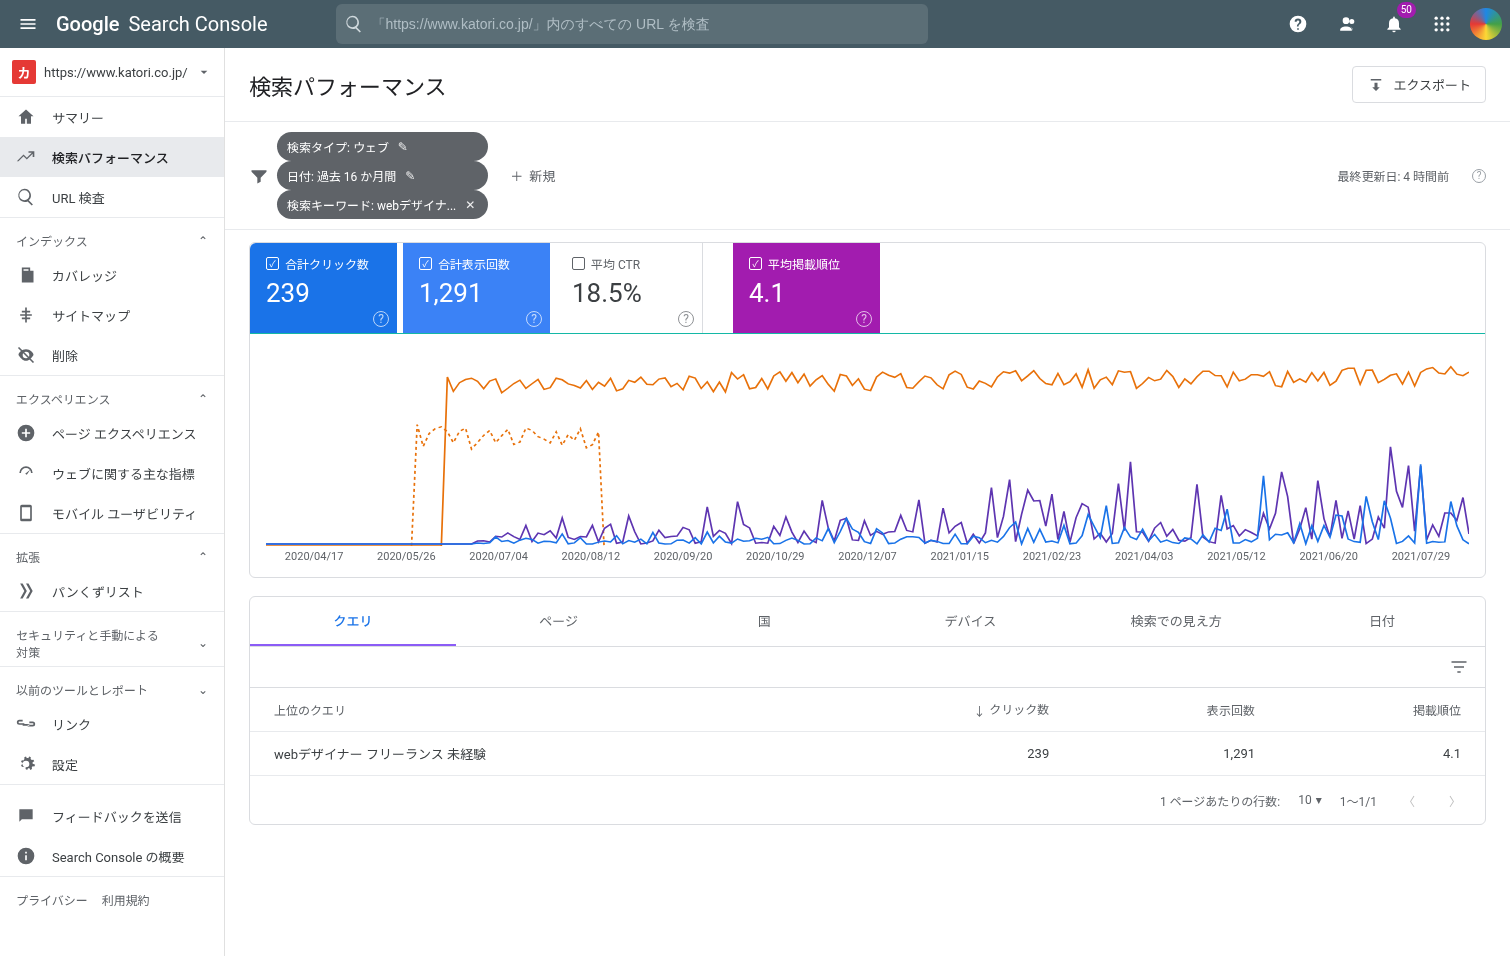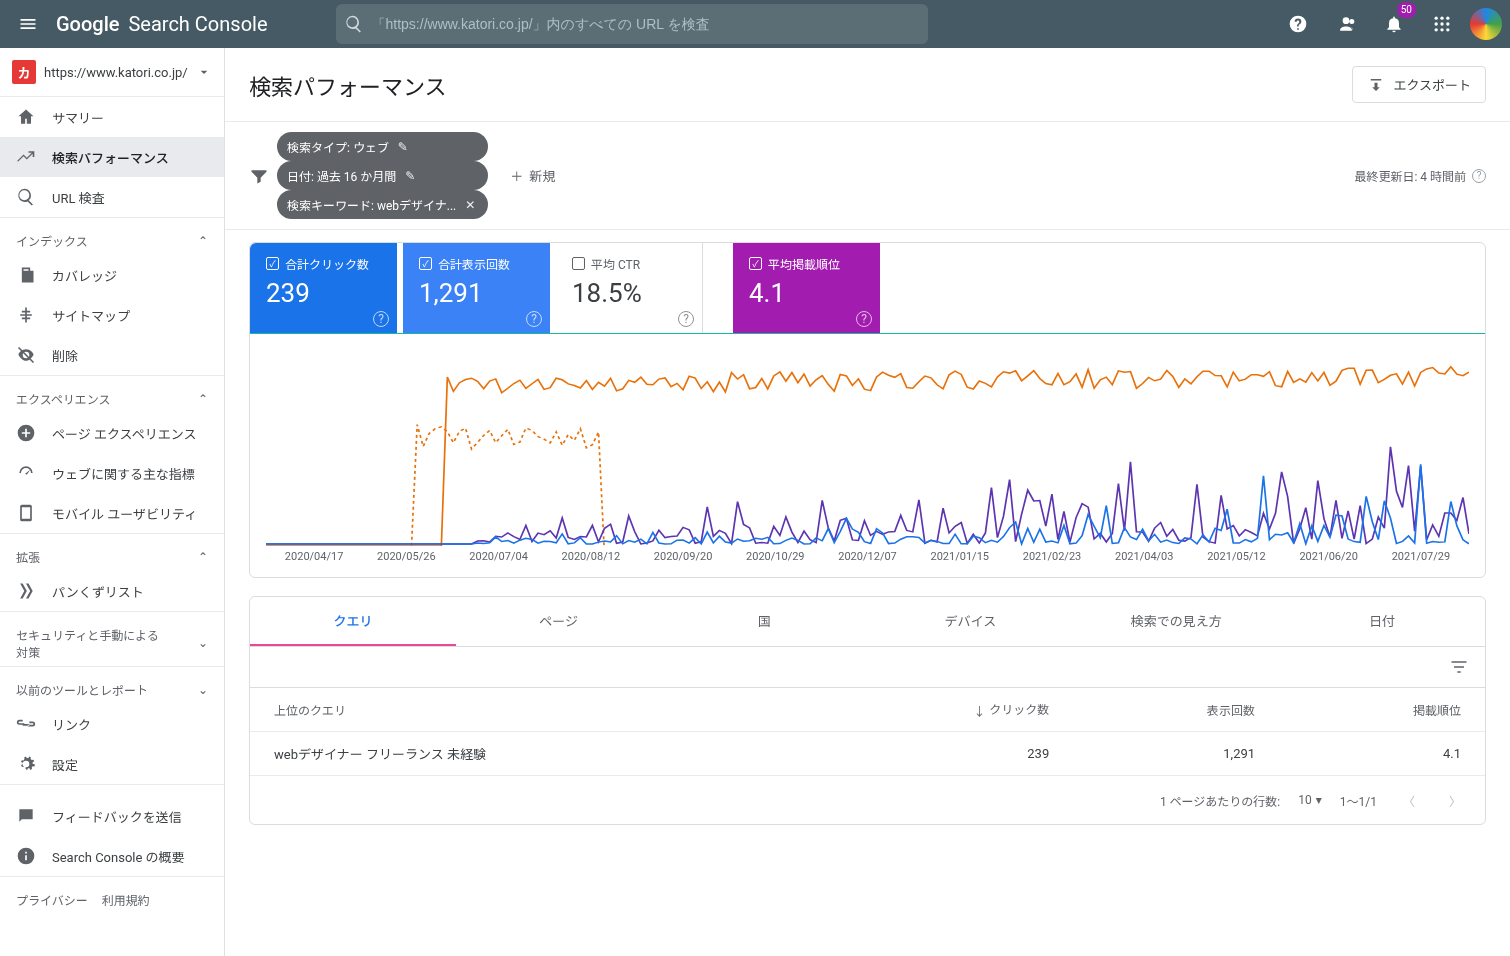--- a/index.html
+++ b/index.html
@@ -28,42 +28,42 @@
 .nav-sec { display:flex; align-items:center; justify-content:space-between; padding:14px 16px 6px; color:#5f6368; font-size:12px; border-top:1px solid #e8eaed; cursor:pointer; }
 .main { flex:1; overflow:auto; background:#fff; }
 .page-head { display:flex; align-items:center; justify-content:space-between; padding:18px 24px; border-bottom:1px solid #e8eaed; background:#fff; }
 .page-title { font-size:22px; font-weight:400; color:#202124; }
 .export-btn { display:flex; align-items:center; gap:8px; padding:8px 14px; border:1px solid #dadce0; border-radius:4px; background:#fff; cursor:pointer; color:#3c4043; font-size:13px; }
 .filters { display:flex; align-items:center; padding:10px 24px; border-bottom:1px solid #e8eaed; gap:8px; background:#fff; }
 .chip { display:flex; align-items:center; gap:6px; background:#5f6368; color:#fff; border-radius:16px; padding:6px 10px; font-size:12px; cursor:pointer; }
 .chip .xic, .chip .eic { width:16px; height:16px; display:flex; align-items:center; justify-content:center; opacity:0.9; }
 .addnew { display:flex; align-items:center; gap:6px; color:#5f6368; font-size:13px; padding:6px 8px; cursor:pointer; margin-left:6px; }
 .ffill { flex:1; }
-.lastupd { color:#5f6368; font-size:12px; display:flex; align-items:center; gap:6px; }
+.lastupd { color:#5f6368; font-size:12px; display:flex; align-items:center; gap:23px; }
 .content { padding:12px 24px 40px; background:#fff; }
 .card { border:1px solid #dadce0; border-radius:6px; background:#fff; margin-bottom:18px; }
 .metric-row { display:flex;gap:6px; }
 .metric { position:relative; padding:12px 16px 16px; width:147px; height:90px; border-right:1px solid #dadce0; cursor:pointer; }
 .metric.blue { background:#1a73e8; color:#fff; border:0; border-radius:6px 0 0 0; }
 .metric.purple { background:#3b82f6; color:#fff; border:0; }
 .metric.white { background:#fff; color:#5f6368; }
 .metric.white .metric-val { color:#3c4043; }
 .metric.orange { background:#a21caf; color:#fff; border:0;margin-left:24px; }
 .metric-top { display:flex; align-items:center; gap:6px; font-size:12px; margin-bottom:6px; }
 .chk { width:13px; height:13px; border:1.5px solid currentColor; border-radius:2px; display:inline-flex; align-items:center; justify-content:center; font-size:9px; }
 .chk.on::after { content:"✓"; }
 .metric-val { font-size:26px; font-weight:400; }
 .metric .helpq { position:absolute; bottom:6px; right:8px; opacity:0.7; font-size:12px; width:16px; height:16px; border:1px solid currentColor; border-radius:50%; display:flex; align-items:center; justify-content:center; }
 .chart-body { padding:12px 16px 4px; border-top:1px solid #14b8a6; }
 .chart-svg { width:100%; height:200px; display:block; }
 .xaxis { display:flex; justify-content:space-between; padding:4px 2px 10px; font-size:11px; color:#5f6368; }
 .xaxis span { flex:1; text-align:center; }
 .tabs { display:flex; border-bottom:1px solid #dadce0; }
 .tab { flex:1; text-align:center; padding:14px 8px; font-size:13px; color:#5f6368; cursor:pointer; }
-.tab.active { color:#1a73e8; border-bottom:2px solid #ec4899; font-weight:500; }
+.tab.active { color:#1a73e8; border-bottom:2px solid #8b5cf6; font-weight:500; }
 .tbl-tools { display:flex; justify-content:flex-end; padding:10px 16px; border-bottom:1px solid #dadce0; }
 table.data { width:100%; border-collapse:collapse; font-size:13px; }
 table.data th, table.data td { text-align:right; padding:12px 24px; border-bottom:1px solid #e8eaed; color:#3c4043; }
 table.data th:first-child, table.data td:first-child { text-align:left; }
 table.data th { font-weight:400; color:#5f6368; font-size:12px; }
 .sort-ico { display:inline-flex; vertical-align:middle; margin-right:4px; }
 .pager { display:flex; align-items:center; justify-content:flex-end; gap:18px; padding:10px 16px; color:#5f6368; font-size:12px; }
 .pgbtn { width:28px; height:28px; display:flex; align-items:center; justify-content:center; cursor:pointer; color:#bdbdbd; }
 .footer-links { padding:14px 16px; font-size:12px; color:#5f6368; display:flex; gap:14px; border-top:1px solid #e8eaed; }
 .num-blue { color:#1a73e8; }

